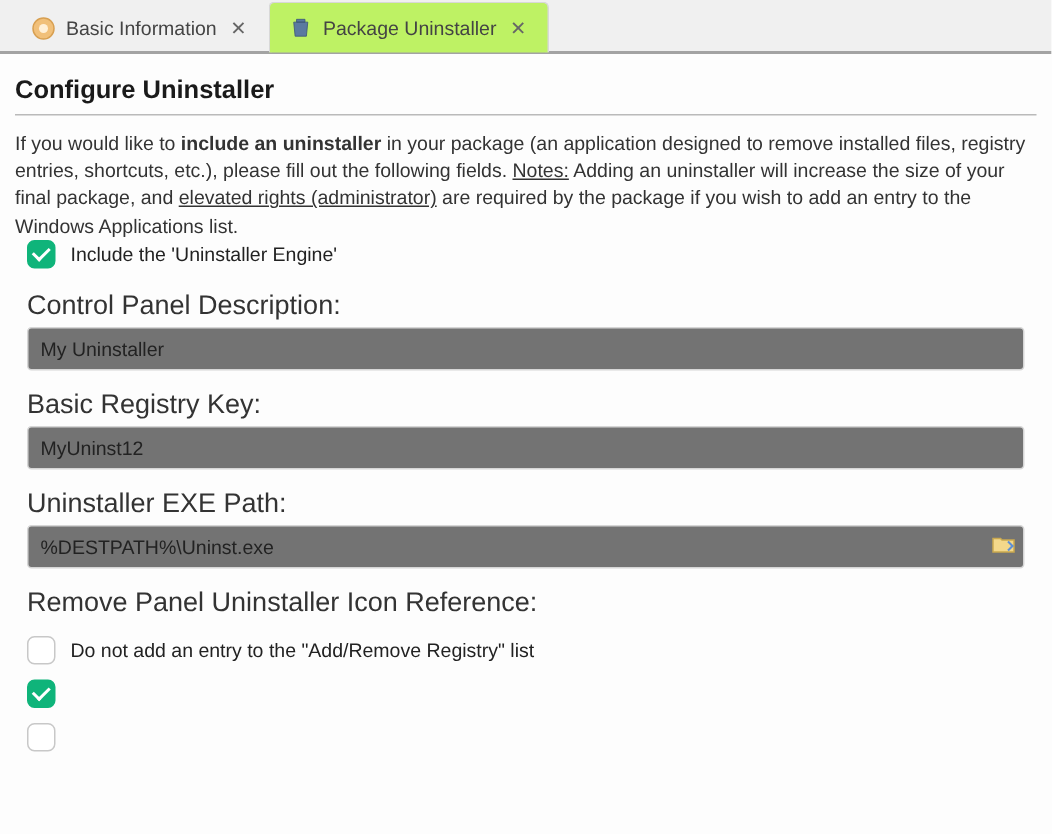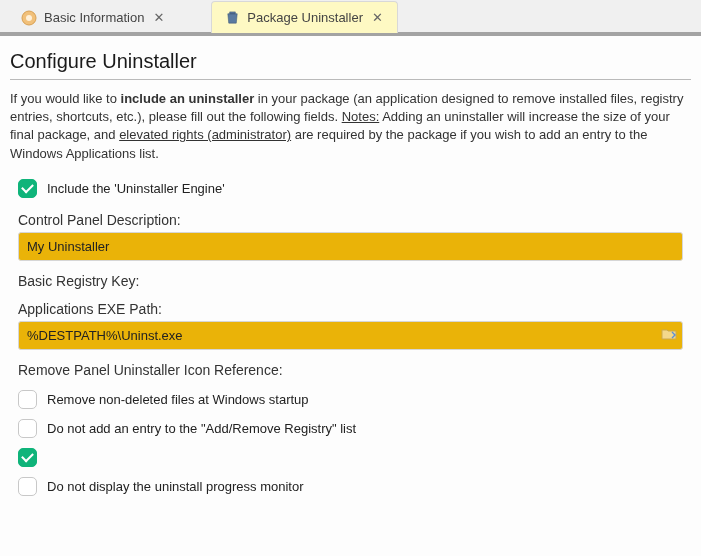--- a/index.html
+++ b/index.html
@@ -7,71 +7,70 @@
       font-family: -apple-system, BlinkMacSystemFont, "Segoe UI", Arial, sans-serif;
       font-size: 13px;
       color: #2a2a2a;
       background: #fdfdfd;
       width: 701px;
       height: 556px;
       overflow: hidden;
     }
     .tabs {
       display: flex;
-      border-bottom: 4px solid #a3a3a3;
+      border-bottom: 2px solid #a3a3a3;
       background: #f0f0f0;
       height: 36px;
       align-items: stretch;
       padding-left: 8px;
     }
     .tab {
       display: flex;
       align-items: center;
       gap: 7px;
       padding: 0 12px;
       border: 1px solid transparent;
       border-bottom: none;
       cursor: pointer;
       color: #444;
       position: relative;
       top: 1px;
       border-radius: 4px 4px 0 0;
     }
     .tab.active {
-      background: #fef9c3;
+      background: #bef264;
       border-color: #d8d8d8;
-      margin-left: 32px;
     }
     .tab-icon { width: 16px; height: 16px; display: inline-flex; align-items:center; justify-content:center; }
     .tab-close {
       font-size: 13px;
       color: #666;
       padding: 0 2px;
       cursor: pointer;
       line-height: 1;
     }
     .content {
       padding: 14px 10px 20px 10px;
     }
     h2.title {
-      font-size: 20px;
-      font-weight: 400;
+      font-size: 17px;
+      font-weight: 700;
       margin-bottom: 6px;
       color: #1a1a1a;
     }
     hr.rule {
       border: none;
       border-top: 1px solid #bababa;
       margin-bottom: 10px;
     }
     .description {
       font-size: 13px;
       line-height: 1.4;
       color: #333;
-      margin-bottom: 16px;
+      margin-bottom: 0;
     }
     .description .bold { font-weight: 700; }
     .description .underline { text-decoration: underline; }
     .row {
       display: flex;
       align-items: center;
       margin-bottom: 8px;
       text-align: center;
     }
     .checkbox {
@@ -101,35 +100,35 @@
       transform: rotate(45deg) translate(-1px,-1px);
     }
     .check-label {
       color: #222;
     }
     .field-block {
       margin-bottom: 12px;
       padding: 0 8px;
     }
     .field-label {
-      font-size: 14px;
+      font-size: 18px;
       color: #333;
       margin-bottom: 4px;
     }
     .input-wrap {
       position: relative;
     }
     .text-input {
       width: 100%;
       padding: 6px 8px;
       border: 1px solid #d6d6d6;
       border-radius: 3px;
       font-size: 13px;
       color: #222;
-      background: #eab308;
+      background: #737373;
       font-family: inherit;
     }
     .text-input.with-btn { }
     .browse-btn {
       position: absolute;
       right: 4px;
       top: 50%;
       transform: translateY(-50%);
       width: 20px;
       height: 18px;
@@ -182,52 +181,50 @@
 
   <div class="field-block">
     <div class="field-label">Control Panel Description:</div>
     <div class="input-wrap">
       <input class="text-input" value="My Uninstaller" style="">
     </div>
   </div>
 
   <div class="field-block">
     <div class="field-label">Basic Registry Key:</div>
-  </div>
-
-  <div class="field-block">
-    <div class="field-label">Applications EXE Path:</div>
+    <div class="input-wrap">
+      <input class="text-input" value="MyUninst12" style="">
+    </div>
+  </div>
+
+  <div class="field-block">
+    <div class="field-label">Uninstaller EXE Path:</div>
     <div class="input-wrap">
       <input class="text-input with-btn" value="%DESTPATH%\Uninst.exe" style="">
       <button class="browse-btn">
         <span>
           <svg viewBox="0 0 16 14" width="16" height="14">
               <path d="M1 3h5l1 1h8v8H1z" fill="#f3d88b" stroke="#caa94f"></path>
               <path d="M11 5l3 3-3 3" fill="none" stroke="#5d8fd6" stroke-width="1.4"></path>
             </svg>
         </span>
       </button>
     </div>
   </div>
 
   <div class="field-block">
     <div class="field-label">Remove Panel Uninstaller Icon Reference:</div>
   </div>
 
   <div class="opts">
     <div class="row">
       <span class="checkbox"></span>
-      <span class="check-label">Remove non-deleted files at Windows startup</span>
+      <span class="check-label">Do not add an entry to the "Add/Remove Registry" list</span>
+    </div>
+    <div class="row">
+      <span class="checkbox checked"></span>
     </div>
     <div class="row">
       <span class="checkbox"></span>
-      <span class="check-label">Do not add an entry to the "Add/Remove Registry" list</span>
-    </div>
-    <div class="row">
-      <span class="checkbox checked"></span>
-    </div>
-    <div class="row">
-      <span class="checkbox"></span>
-      <span class="check-label">Do not display the uninstall progress monitor</span>
     </div>
 
   </div>
 </div>
 
 </body></html>

